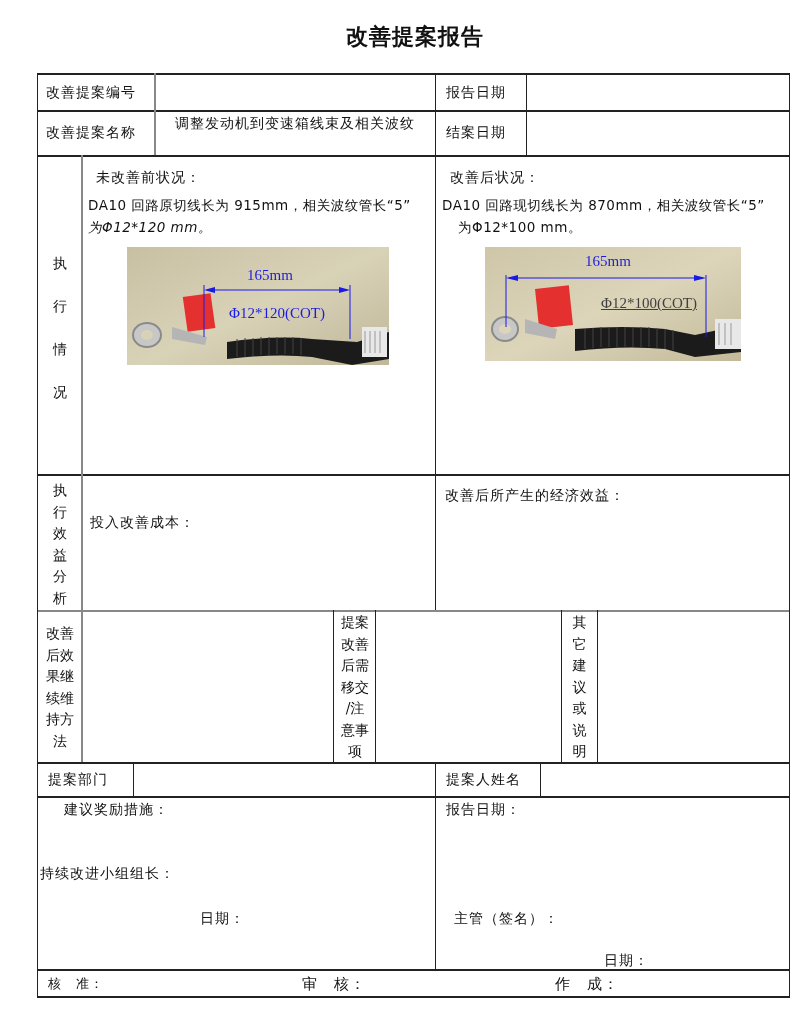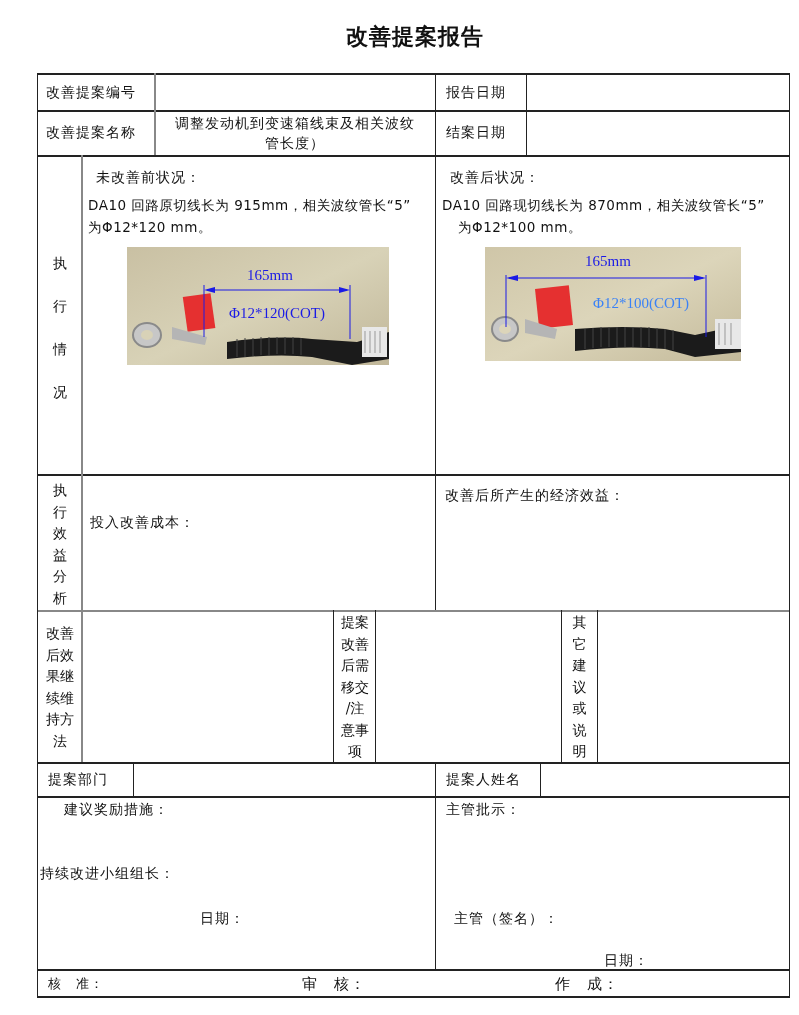--- a/index.html
+++ b/index.html
@@ -58,35 +58,34 @@
 </div>
 
 <div class="txt" style="left:46px;top:84px;text-align:center;">改善提案编号</div>
 <div class="txt" style="left:160px;top:84px;width:270px;"></div>
 <div class="txt" style="left:446px;top:84px;">报告日期</div>
 <div class="txt" style="left:532px;top:84px;width:250px;height:20px;"></div>
 
 <div class="txt" style="left:46px;top:124px;">改善提案名称</div>
 <div style="position:absolute;left:156px;top:113px;width:278px;text-align:center;font-size:14px;line-height:20px;letter-spacing:1px;">
   <div>调整发动机到变速箱线束及相关波纹</div>
-  <div>管长度）</div>
 </div>
 <div class="txt" style="left:446px;top:124px;">结案日期</div>
 <div class="txt" style="left:532px;top:124px;width:250px;height:20px;"></div>
 
 <div class="vert" style="left:40px;top:242px;width:40px;line-height:43px;">
   <span>执</span>
   <span>行</span>
   <span>情</span>
   <span>况</span>
 </div>
 
 <div class="txt" style="left:96px;top:169px;">未改善前状况：</div>
 <div class="txt mono" style="left:88px;top:197px;font-size:13.5px;letter-spacing:0.5px;">DA10 回路原切线长为 915mm，相关波纹管长“5”</div>
-<div class="txt mono" style="left:88px;top:219px;font-size:13.5px;letter-spacing:0.5px;">为Φ12*120 mm。</div>
+<div class="txt mono" style="left:88px;top:219px;font-size:13.5px;letter-spacing:0.5px;font-style:italic;">为Φ12*120 mm。</div>
 
 <div class="photo" style="left:127px;top:247px;width:262px;height:124px;">
   <svg width="262" height="124" viewBox="0 0 262 124">
     <defs>
       <linearGradient id="bg1" x1="0" y1="0" x2="1" y2="1">
         <stop offset="0" stop-color="#c9c0a3"></stop>
           <stop offset="0.5" stop-color="#d8d2b7"></stop>
           <stop offset="1" stop-color="#bfb597"></stop>
       </linearGradient>
     </defs>
@@ -165,21 +164,21 @@
     <path d="M40 72 L72 82 L70 92 L40 86 Z" fill="#b5b5b5"></path>
     <ellipse cx="20" cy="82" rx="13" ry="12" fill="#c7c7c7" stroke="#8a8a8a" stroke-width="2"></ellipse>
     <ellipse cx="20" cy="82" rx="6" ry="5" fill="#dcd5ba"></ellipse>
     <line x1="21" y1="28" x2="21" y2="80" stroke="#1a1ae6" stroke-width="1"></line>
     <line x1="221" y1="28" x2="221" y2="90" stroke="#1a1ae6" stroke-width="1"></line>
     <line x1="24" y1="31" x2="218" y2="31" stroke="#1a1ae6" stroke-width="1"></line>
     <polygon points="21,31 33,28 33,34" fill="#1a1ae6"></polygon>
     <polygon points="221,31 209,28 209,34" fill="#1a1ae6"></polygon>
   </svg>
   <div class="abs" style="left:100px;top:6px;font-size:15px;color:#1a1ae6;font-family:'Liberation Serif',serif;">165mm</div>
-  <div class="abs" style="left:108px;top:48px;font-size:15px;color:#3b82f6;font-family:'Liberation Serif',serif;">Φ12*100(COT)</div>
+  <div class="abs" style="left:116px;top:48px;font-size:15px;color:#404040;font-family:'Liberation Serif',serif;text-decoration:underline;">Φ12*100(COT)</div>
 </div>
 
 <div class="vert" style="left:40px;top:480px;width:40px;line-height:21.5px;">
   <span>执</span>
   <span>行</span>
   <span>效</span>
   <span>益</span>
   <span>分</span>
   <span>析</span>
 </div>
@@ -219,20 +218,20 @@
 <div class="abs" style="left:601px;top:614px;width:184px;height:144px;"></div>
 
 <div class="txt" style="left:48px;top:771px;">提案部门</div>
 <div class="txt" style="left:138px;top:771px;width:292px;height:20px;"></div>
 <div class="txt" style="left:446px;top:771px;">提案人姓名</div>
 <div class="txt" style="left:545px;top:771px;width:240px;height:20px;"></div>
 
 <div class="txt" style="left:64px;top:801px;">建议奖励措施：</div>
 <div class="txt" style="left:40px;top:865px;">持续改进小组组长：</div>
 <div class="txt" style="left:200px;top:910px;">日期：</div>
-<div class="txt" style="left:446px;top:801px;">主管批示：</div>
+<div class="txt" style="left:446px;top:801px;">报告日期：</div>
 <div class="abs" style="left:440px;top:820px;width:345px;height:80px;"></div>
 <div class="txt" style="left:446px;top:910px;margin-left:8px;">主管（签名）：</div>
 <div class="txt" style="left:604px;top:952px;">日期：</div>
 
 <div class="txt" style="left:48px;top:975px;font-size:13px;">核　准：</div>
 <div class="txt" style="left:302px;top:975px;font-size:15px;">审　核：</div>
 <div class="txt" style="left:555px;top:975px;font-size:15px;">作　成：</div>
 
 </body></html>

